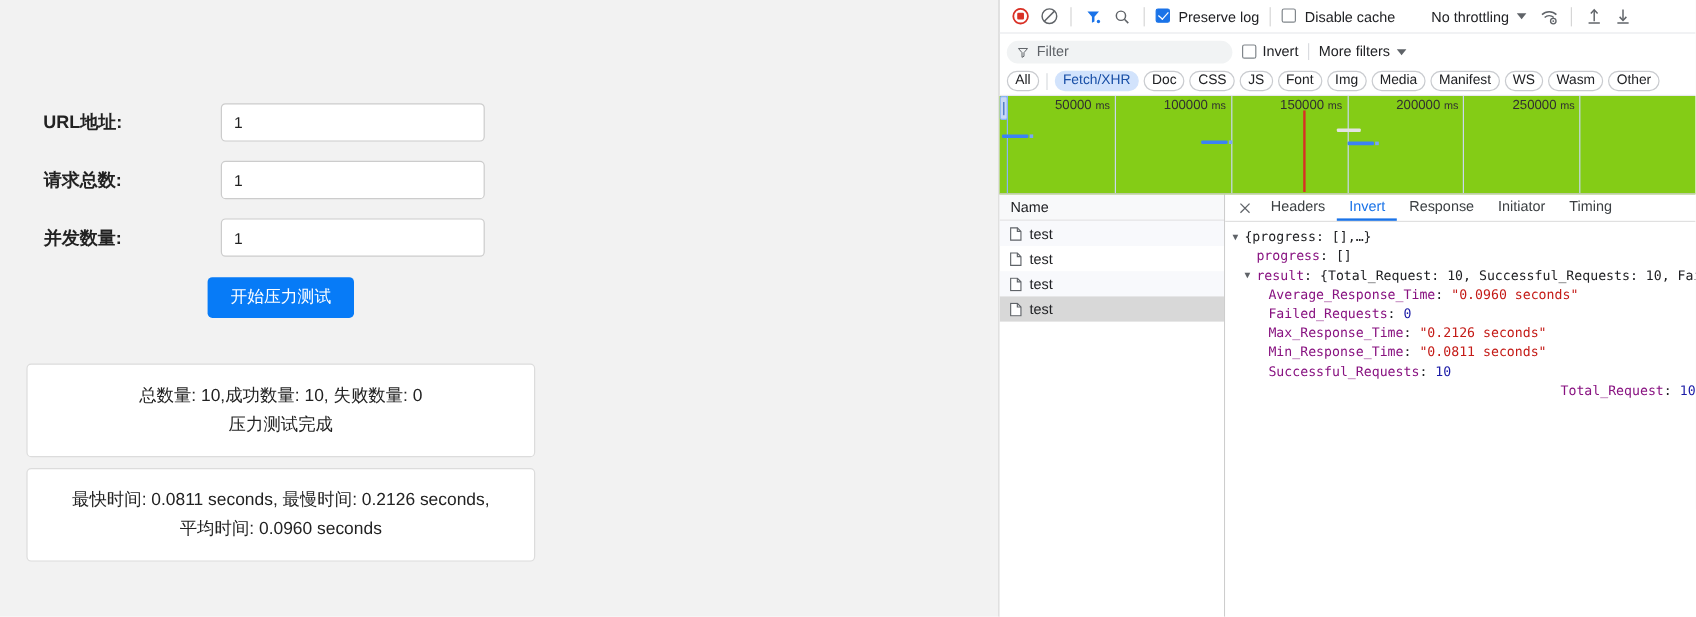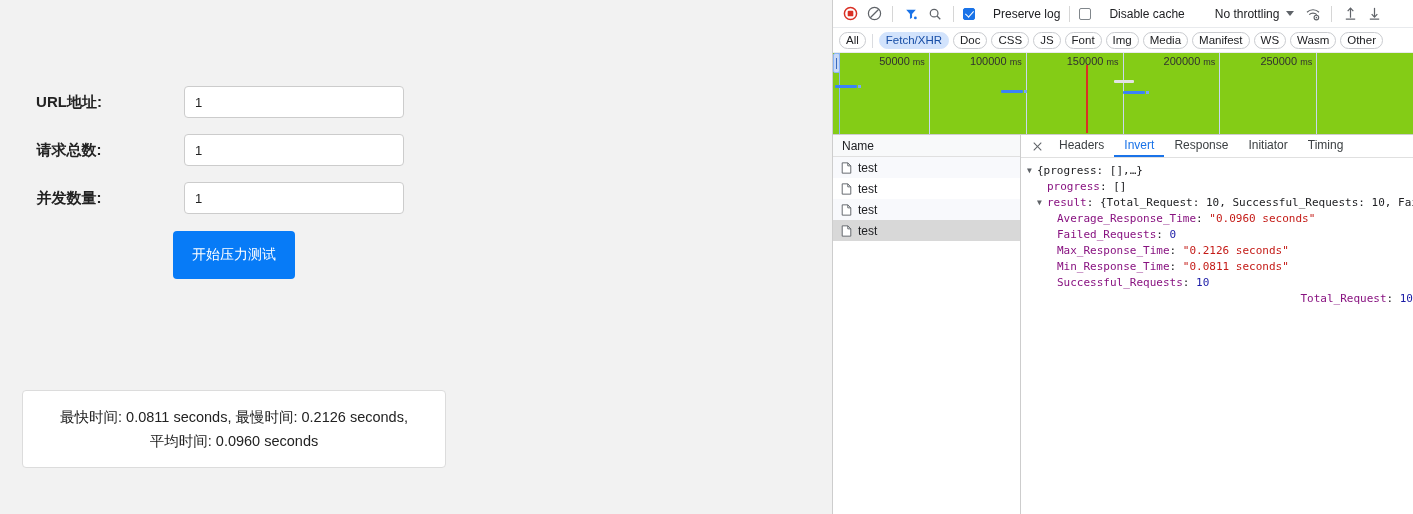--- a/index.html
+++ b/index.html
@@ -59,21 +59,21 @@
     outline: none;
     font-family: "Liberation Sans", sans-serif;
   }
   #row-url  { top: 85px; }
   #row-total{ top: 133px; }
   #row-conc { top: 181px; }
 
   #start-button {
     position: absolute;
     left: 173px; top: 231px;
-    width: 122px; height: 48px;
+    width: 122px; height: 34px;
     background: #077bf7;
     color: #fff;
     border: none;
     border-radius: 4px;
     font-size: 14px;
     font-family: "Liberation Sans", sans-serif;
     cursor: pointer;
     padding: 0;
   }
 
@@ -123,21 +123,21 @@
     cursor: pointer;
     flex: 0 0 auto;
   }
   .tb-sep {
     width: 1px; height: 16px;
     background: #d6d6d6;
     margin: 0 5px;
     flex: 0 0 1px;
   }
   .tb-check {
-    display: flex; align-items: center; gap: 18px;
+    display: flex; align-items: flex-start; gap: 7px;
     cursor: pointer; white-space: nowrap;
     font-size: 12px;
     padding: 0 2px;
   }
   .cbox {
     width: 12px; height: 12px;
     border: 1px solid #80868b;
     border-radius: 2px;
     background: #fff;
     display: inline-block;
@@ -405,20 +405,24 @@
     <input class="form-input" type="text" value="1" style="">
   </div>
 
   <div class="form-row" id="row-conc">
     <div class="form-label">并发数量:</div>
     <input class="form-input" type="text" value="1" style="">
   </div>
 
   <button id="start-button">开始压力测试</button>
 
+  <div class="result-box" id="result-summary">
+    <div>总数量: 10,成功数量: 10, 失败数量: 0</div>
+    <div>压力测试完成</div>
+  </div>
 
   <div class="result-box" id="result-timing">
     <div>最快时间: 0.0811 seconds, 最慢时间: 0.2126 seconds,</div>
     <div>平均时间: 0.0960 seconds</div>
   </div>
 </div>
 
 <div id="devtools">
 
   <div id="dt-toolbar">
@@ -479,20 +483,37 @@
     </div>
     <div class="tb-icon">
       <svg width="15" height="15" viewBox="0 0 16 16">
         <line x1="8" y1="2" x2="8" y2="11.6" stroke="#5f6368" stroke-width="1.3"></line>
         <path d="M5 8.6 8 11.8l3-3.2" fill="none" stroke="#5f6368" stroke-width="1.3"></path>
         <line x1="3" y1="14" x2="13" y2="14" stroke="#5f6368" stroke-width="1.3"></line>
       </svg>
     </div>
   </div>
 
+  <div id="dt-filterbar">
+    <div id="filter-input-wrap">
+      <svg width="11" height="11" viewBox="0 0 16 16">
+        <path d="M2.5 3.5h11l-4.3 5v4.4l-2.4 1.3V8.5z" fill="none" stroke="#5f6368" stroke-width="1.2"></path>
+      </svg>
+      <span id="filter-placeholder">Filter</span>
+    </div>
+    <label id="invert-check">
+      <span class="cbox"></span>
+      <span>Invert</span>
+    </label>
+    <div class="vsep"></div>
+    <div id="more-filters">
+      <span>More filters</span>
+      <span class="caret-down"></span>
+    </div>
+  </div>
 
   <div id="dt-chips">
       <div class="chip">All</div>
       <div class="chip-sep"></div>
       <div class="chip active">Fetch/XHR</div>
       <div class="chip">Doc</div>
       <div class="chip">CSS</div>
       <div class="chip">JS</div>
       <div class="chip">Font</div>
       <div class="chip">Img</div>

